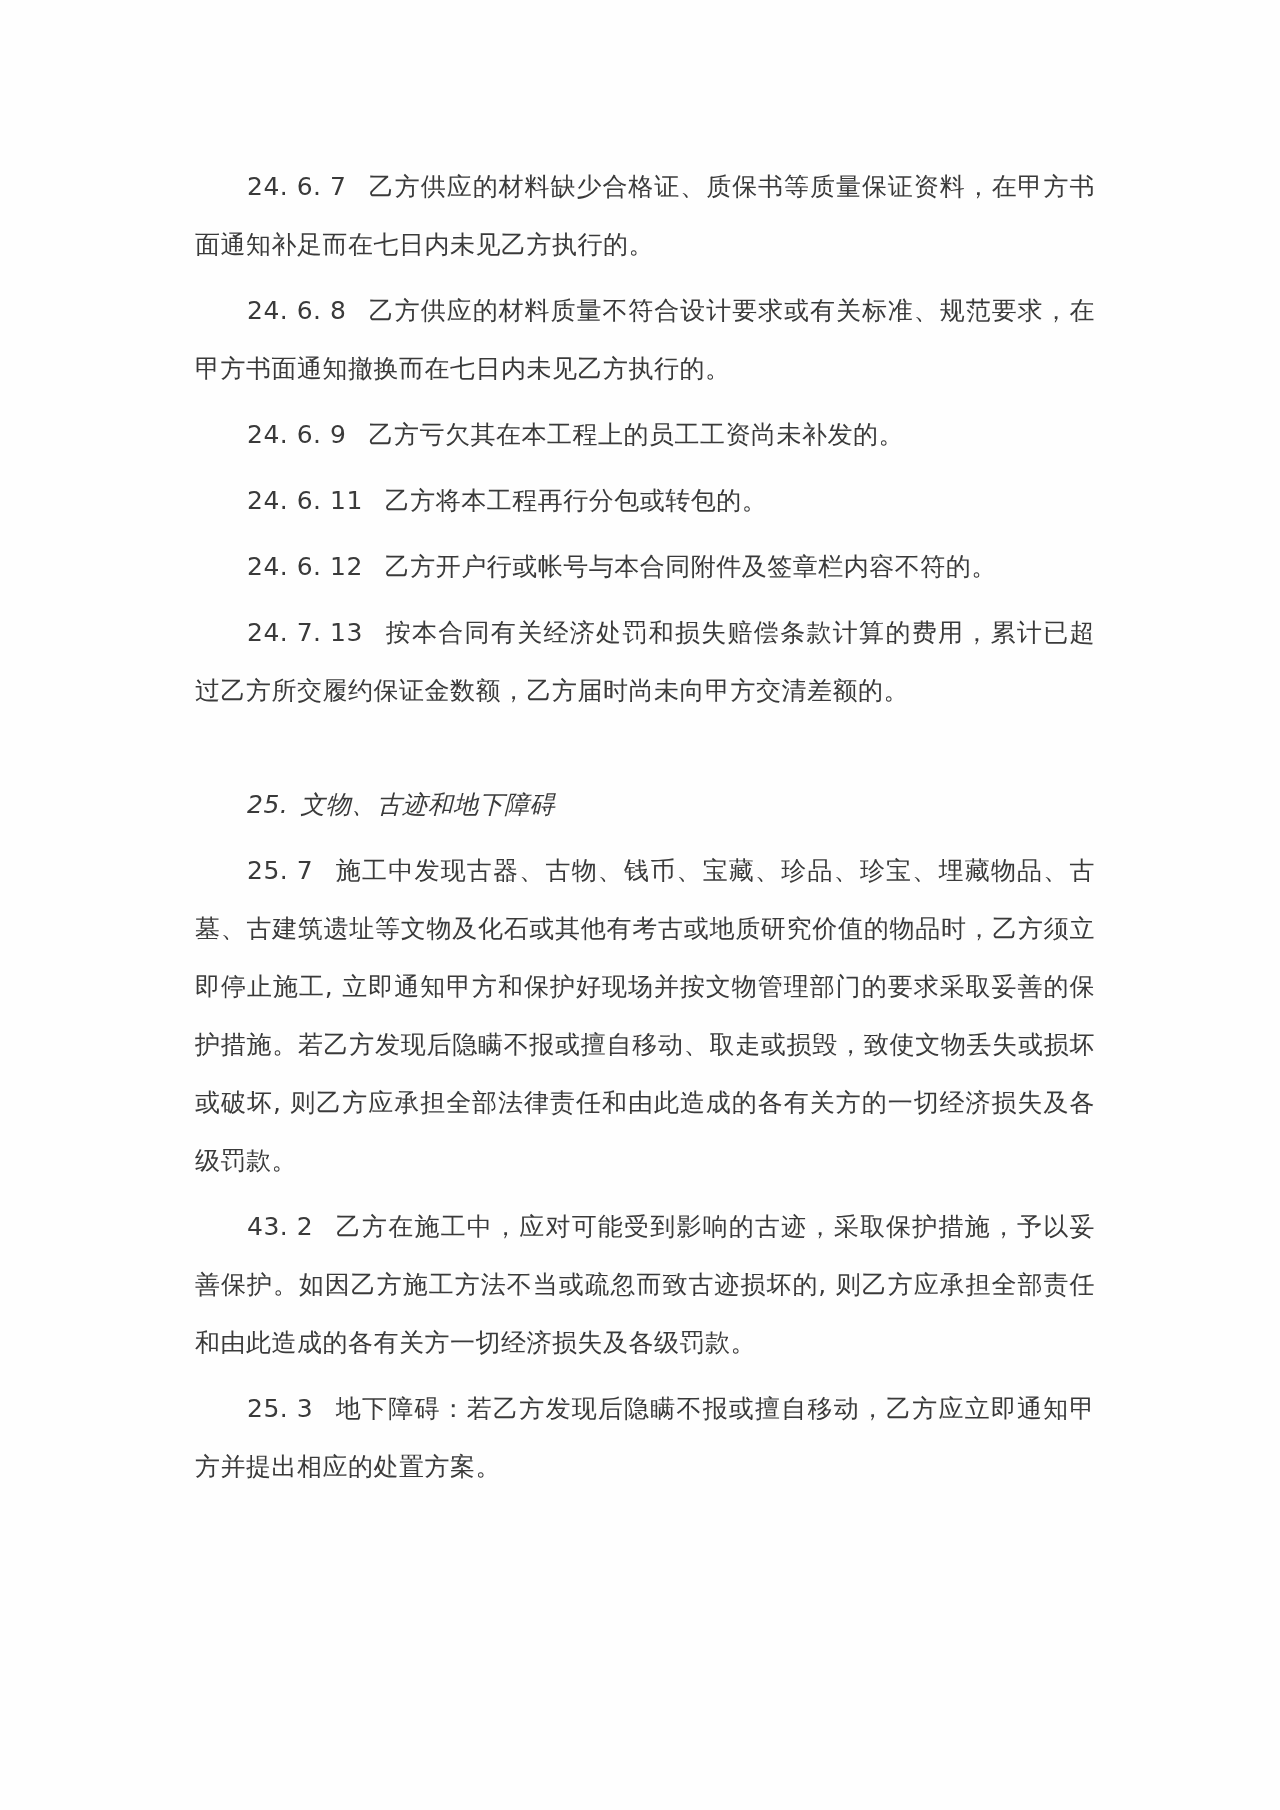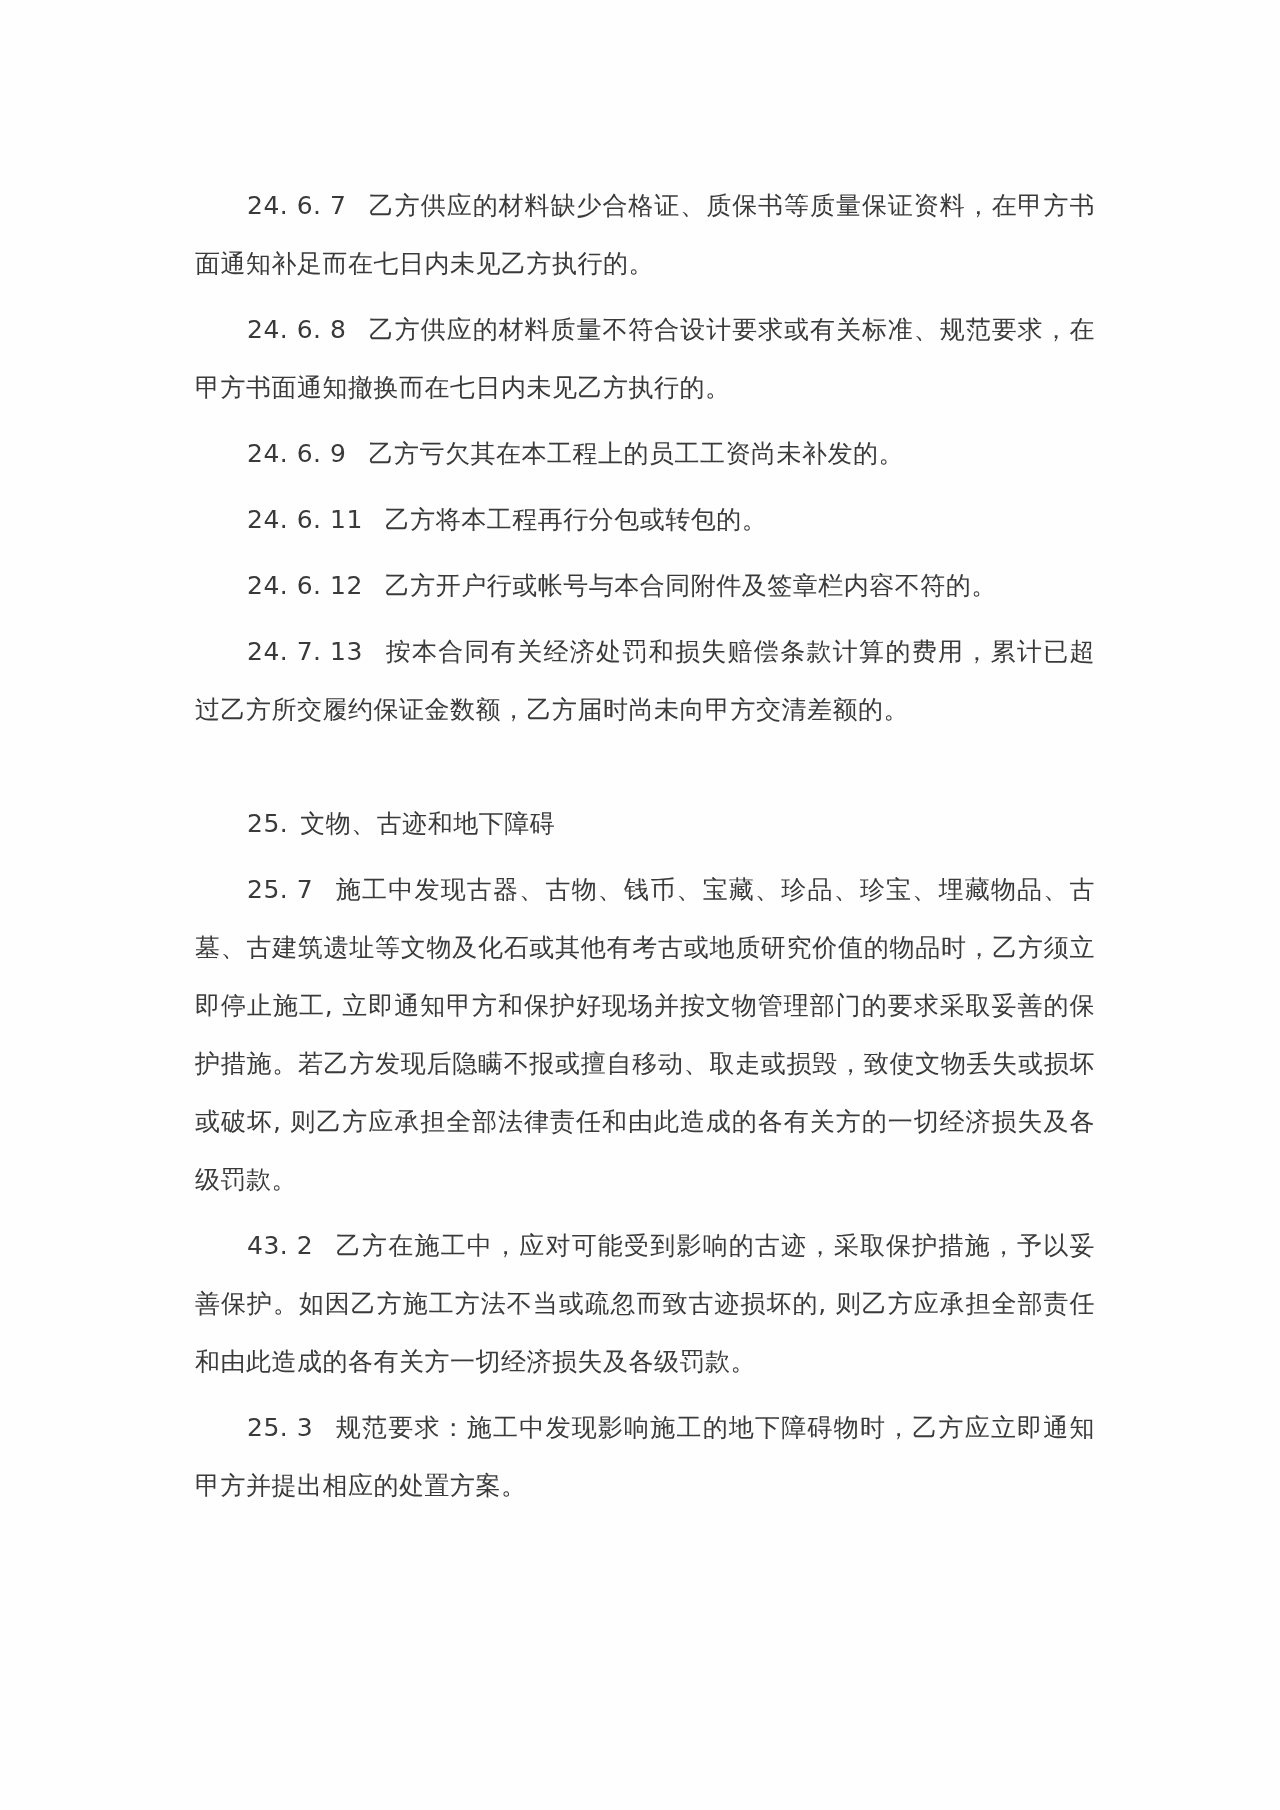--- a/index.html
+++ b/index.html
@@ -17,41 +17,42 @@
       position: absolute;
       left: 0;
       top: 0;
       width: 1280px;
       height: 1810px;
       background: #fefefe;
     }
     .content {
       position: absolute;
       left: 195px;
-      top: 177px;
+      top: 158px;
       width: 900px;
       color: #3a3a3a;
       font-family: "DejaVu Sans", "Liberation Sans", sans-serif;
       font-size: 25px;
       line-height: 58px;
       letter-spacing: 0.5px;
     }
     .para {
       margin: 0 0 8px 0;
       text-indent: 52px;
       text-align: justify;
     }
     .para .num {
       display: inline-block;
       margin-right: 22px;
       text-indent: 0;
     }
     .heading {
       margin: 56px 0 8px 0;
       text-indent: 52px;
+      font-style: italic;
     }
     .heading .num {
       margin-right: 12px;
     }
   </style>
 </head>
 <body>
 
 <div class="page">
   <div class="content">
@@ -87,17 +88,17 @@
 
     <p class="para">
       <span class="num">25. 7</span><span>施工中发现古器、古物、钱币、宝藏、珍品、珍宝、埋藏物品、古墓、古建筑遗址等文物及化石或其他有考古或地质研究价值的物品时，乙方须立即停止施工, 立即通知甲方和保护好现场并按文物管理部门的要求采取妥善的保护措施。若乙方发现后隐瞒不报或擅自移动、取走或损毁，致使文物丢失或损坏或破坏, 则乙方应承担全部法律责任和由此造成的各有关方的一切经济损失及各级罚款。</span>
     </p>
 
     <p class="para">
       <span class="num">43. 2</span><span>乙方在施工中，应对可能受到影响的古迹，采取保护措施，予以妥善保护。如因乙方施工方法不当或疏忽而致古迹损坏的, 则乙方应承担全部责任和由此造成的各有关方一切经济损失及各级罚款。</span>
     </p>
 
     <p class="para">
-      <span class="num">25. 3</span><span>规范要求：施工中发现影响施工的地下障碍物时，乙方应立即通知甲方并提出相应的处置方案。</span>
+      <span class="num">25. 3</span><span>地下障碍：若乙方发现后隐瞒不报或擅自移动，乙方应立即通知甲方并提出相应的处置方案。</span>
     </p>
 
   </div>
 </div>
 
 </body></html>

